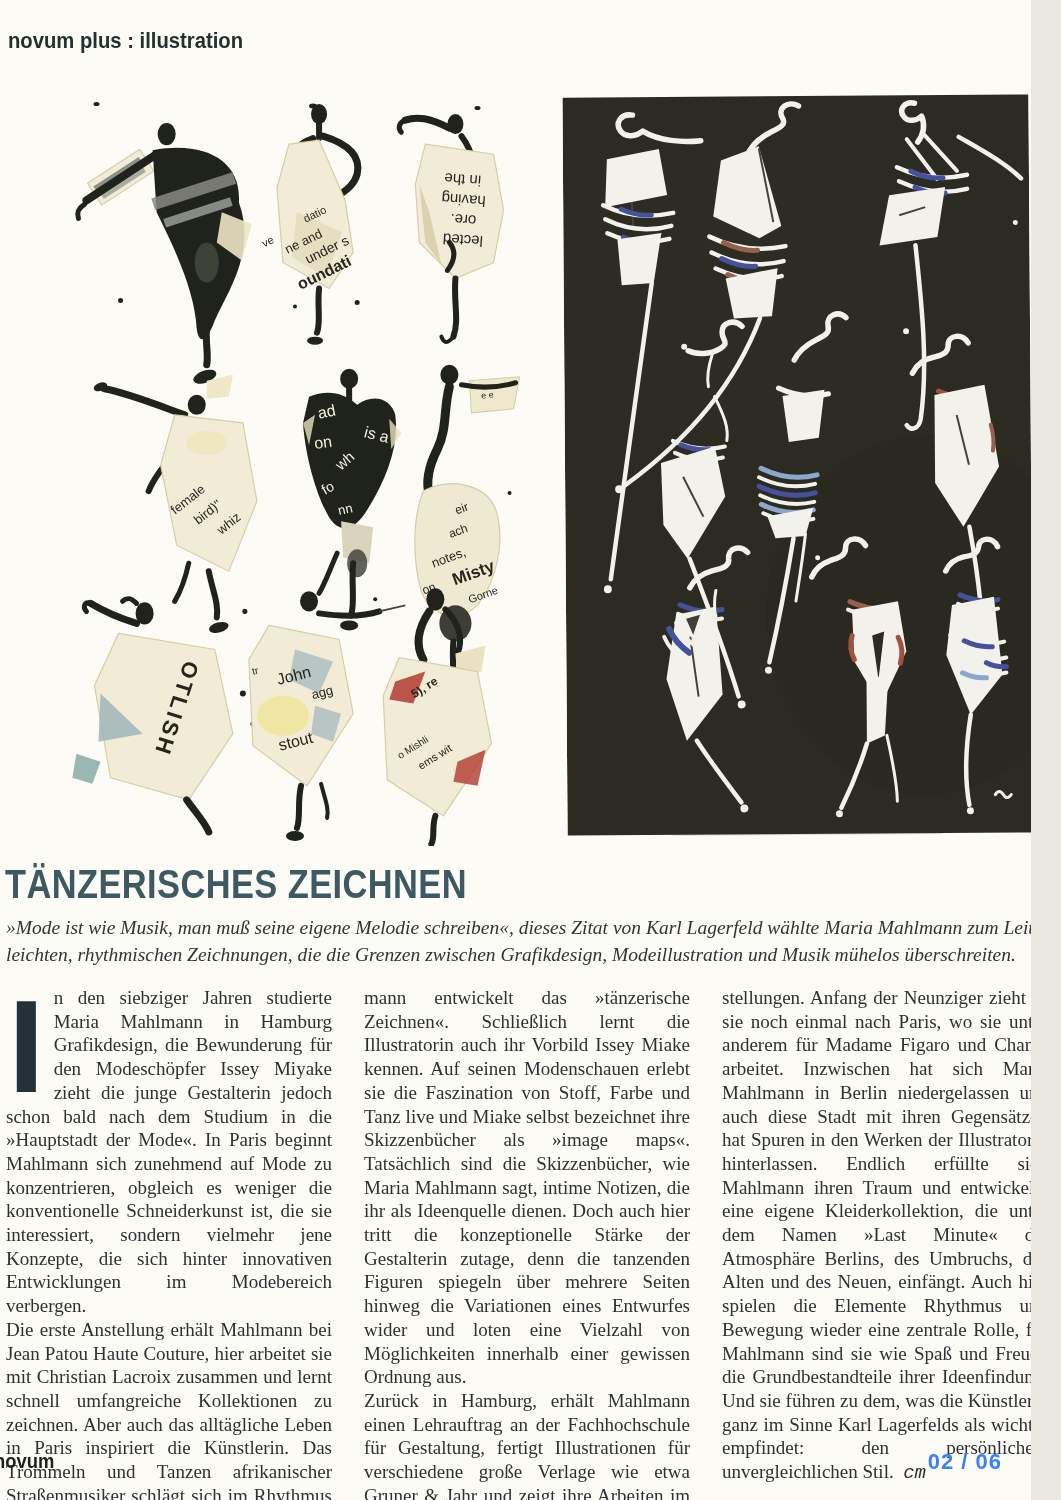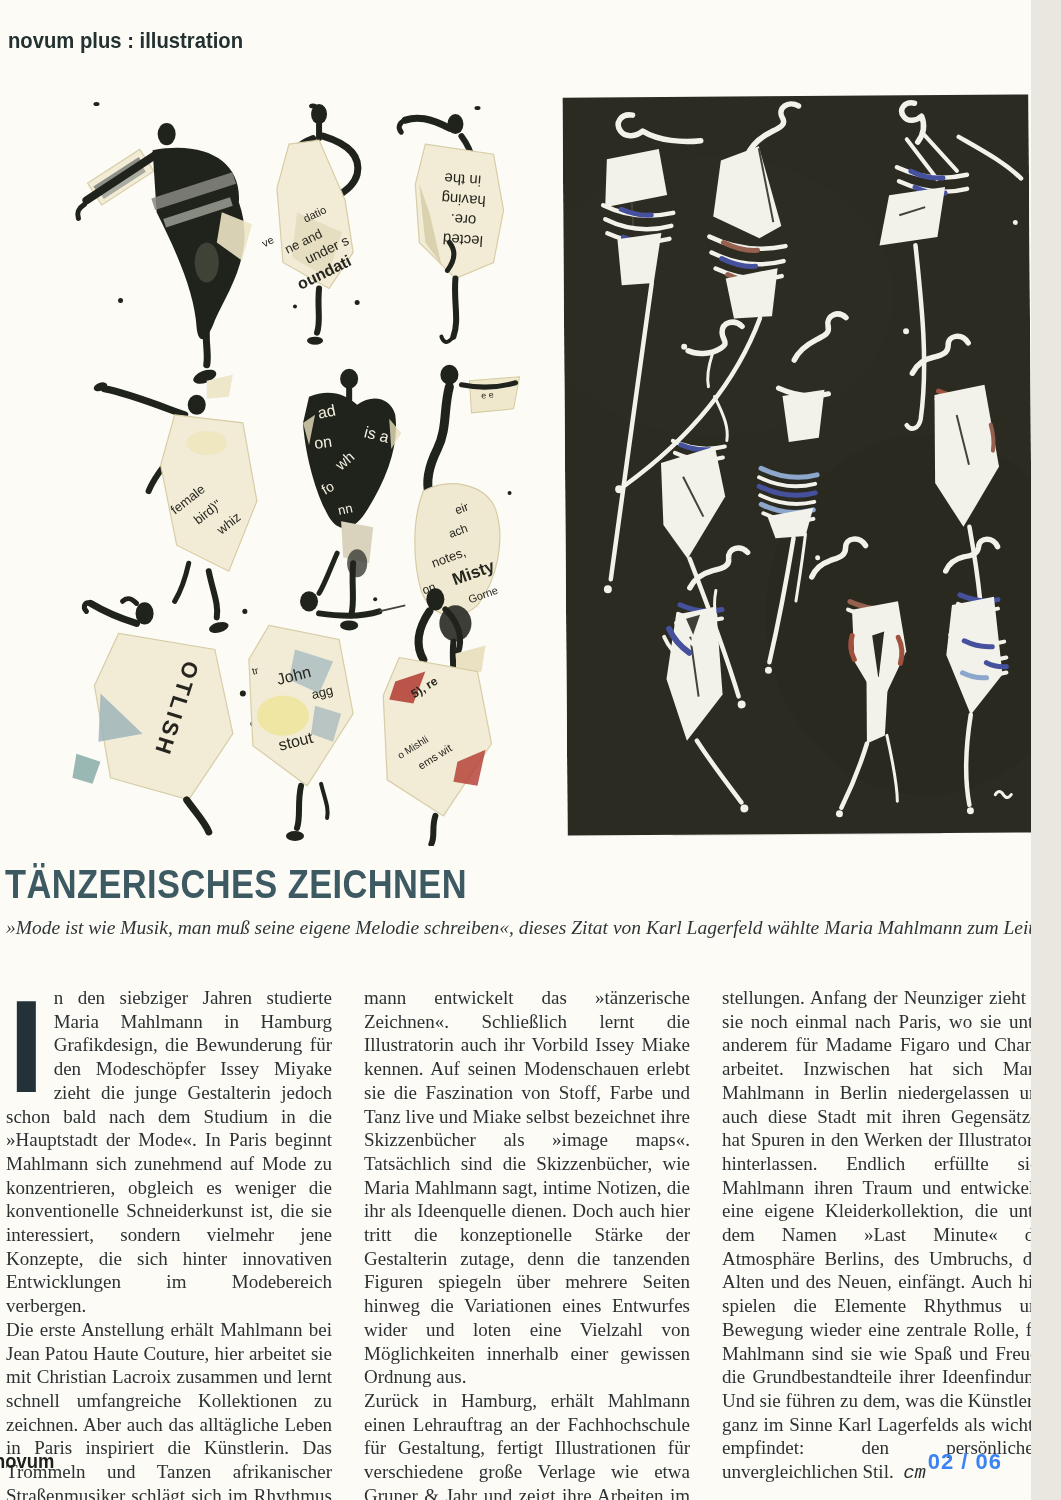--- a/index.html
+++ b/index.html
@@ -369,20 +369,21 @@
       <path class="wl" stroke-width="3" d="M428,700 q4,-6 8,0 q4,6 8,0"></path>
       <circle class="wf" cx="342" cy="236" r="3"></circle>
       <circle class="wf" cx="252" cy="462" r="2.5"></circle>
     </g>
   </svg>
 
   <h1 class="headline">TÄNZERISCHES ZEICHNEN</h1>
 
   <p class="deck">
     <span>»Mode ist wie Musik, man muß seine eigene Melodie schreiben«, dieses Zitat von Karl Lagerfeld wählte Maria Mahlmann zum Leitspruch für ihre</span>
+    <span>leichten, rhythmischen Zeichnungen, die die Grenzen zwischen Grafikdesign, Modeillustration und Musik mühelos überschreiten.</span>
   </p>
 
   <div class="columns">
     <div class="col">
       <div class="dropcap">I</div>
       <p>n den siebziger Jahren studierte Maria Mahlmann in Hamburg Grafikdesign, die Bewunderung für den Modeschöpfer Issey Miyake zieht die junge Gestalterin jedoch schon bald nach dem Studium in die »Hauptstadt der Mode«. In Paris beginnt Mahlmann sich zunehmend auf Mode zu konzentrieren, obgleich es weniger die konventionelle Schneiderkunst ist, die sie interessiert, sondern vielmehr jene Konzepte, die sich hinter innovativen Entwicklungen im Modebereich verbergen.</p>
       <p>Die erste Anstellung erhält Mahlmann bei Jean Patou Haute Couture, hier arbeitet sie mit Christian Lacroix zusammen und lernt schnell umfangreiche Kollektionen zu zeichnen. Aber auch das alltägliche Leben in Paris inspiriert die Künstlerin. Das Trommeln und Tanzen afrikanischer Straßenmusiker schlägt sich im Rhythmus ihrer Arbeiten nieder und Mahl-</p>
     </div>
     <div class="col">
       <p>mann entwickelt das »tänzerische Zeichnen«. Schließlich lernt die Illustratorin auch ihr Vorbild Issey Miake kennen. Auf seinen Modenschauen erlebt sie die Faszination von Stoff, Farbe und Tanz live und Miake selbst bezeichnet ihre Skizzenbücher als »image maps«. Tatsächlich sind die Skizzenbücher, wie Maria Mahlmann sagt, intime Notizen, die ihr als Ideenquelle dienen. Doch auch hier tritt die konzeptionelle Stärke der Gestalterin zutage, denn die tanzenden Figuren spiegeln über mehrere Seiten hinweg die Variationen eines Entwurfes wider und loten eine Vielzahl von Möglichkeiten innerhalb einer gewissen Ordnung aus.</p>

